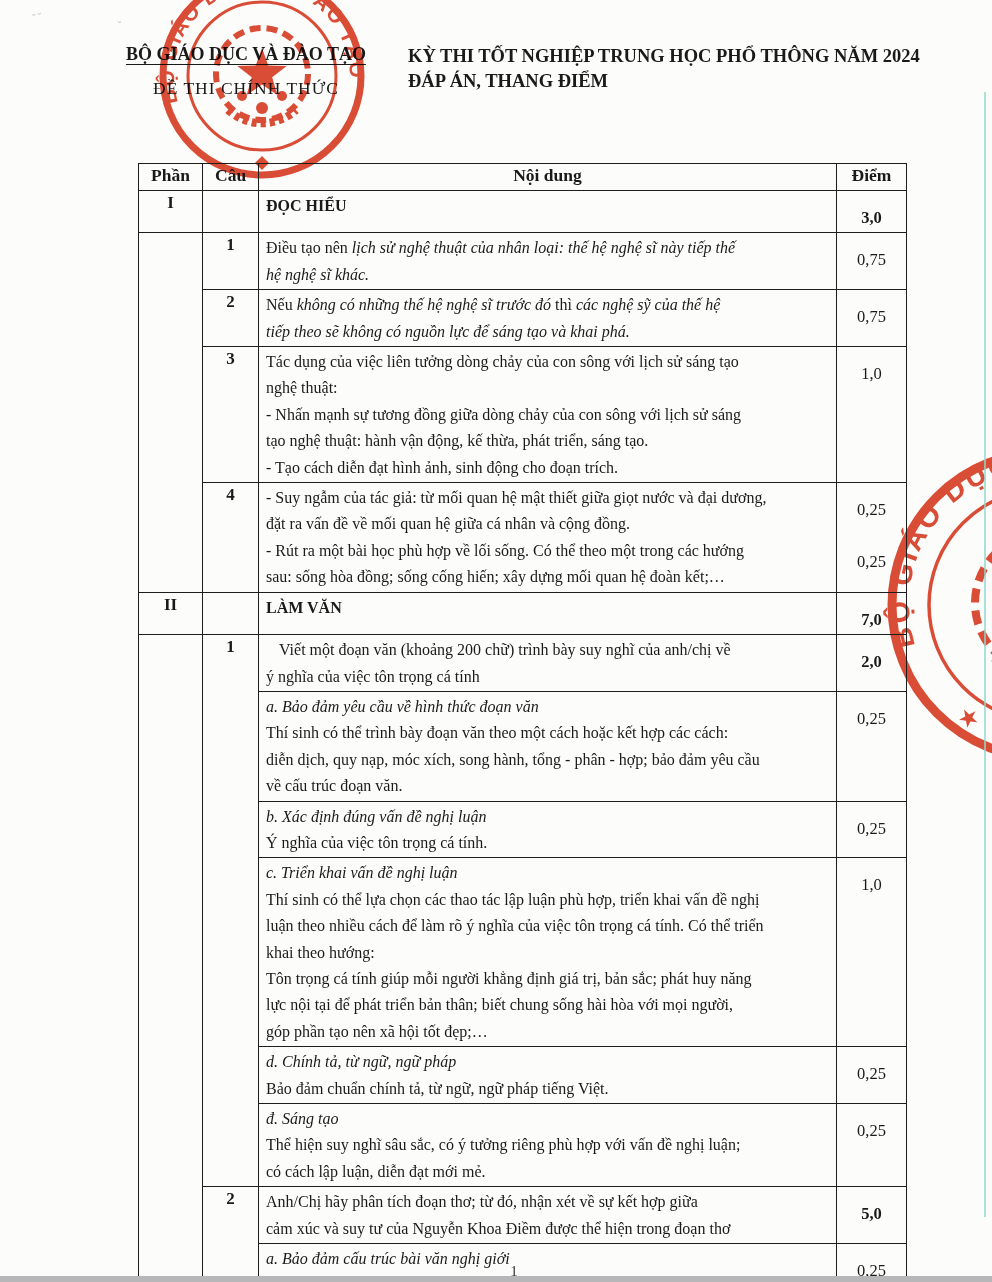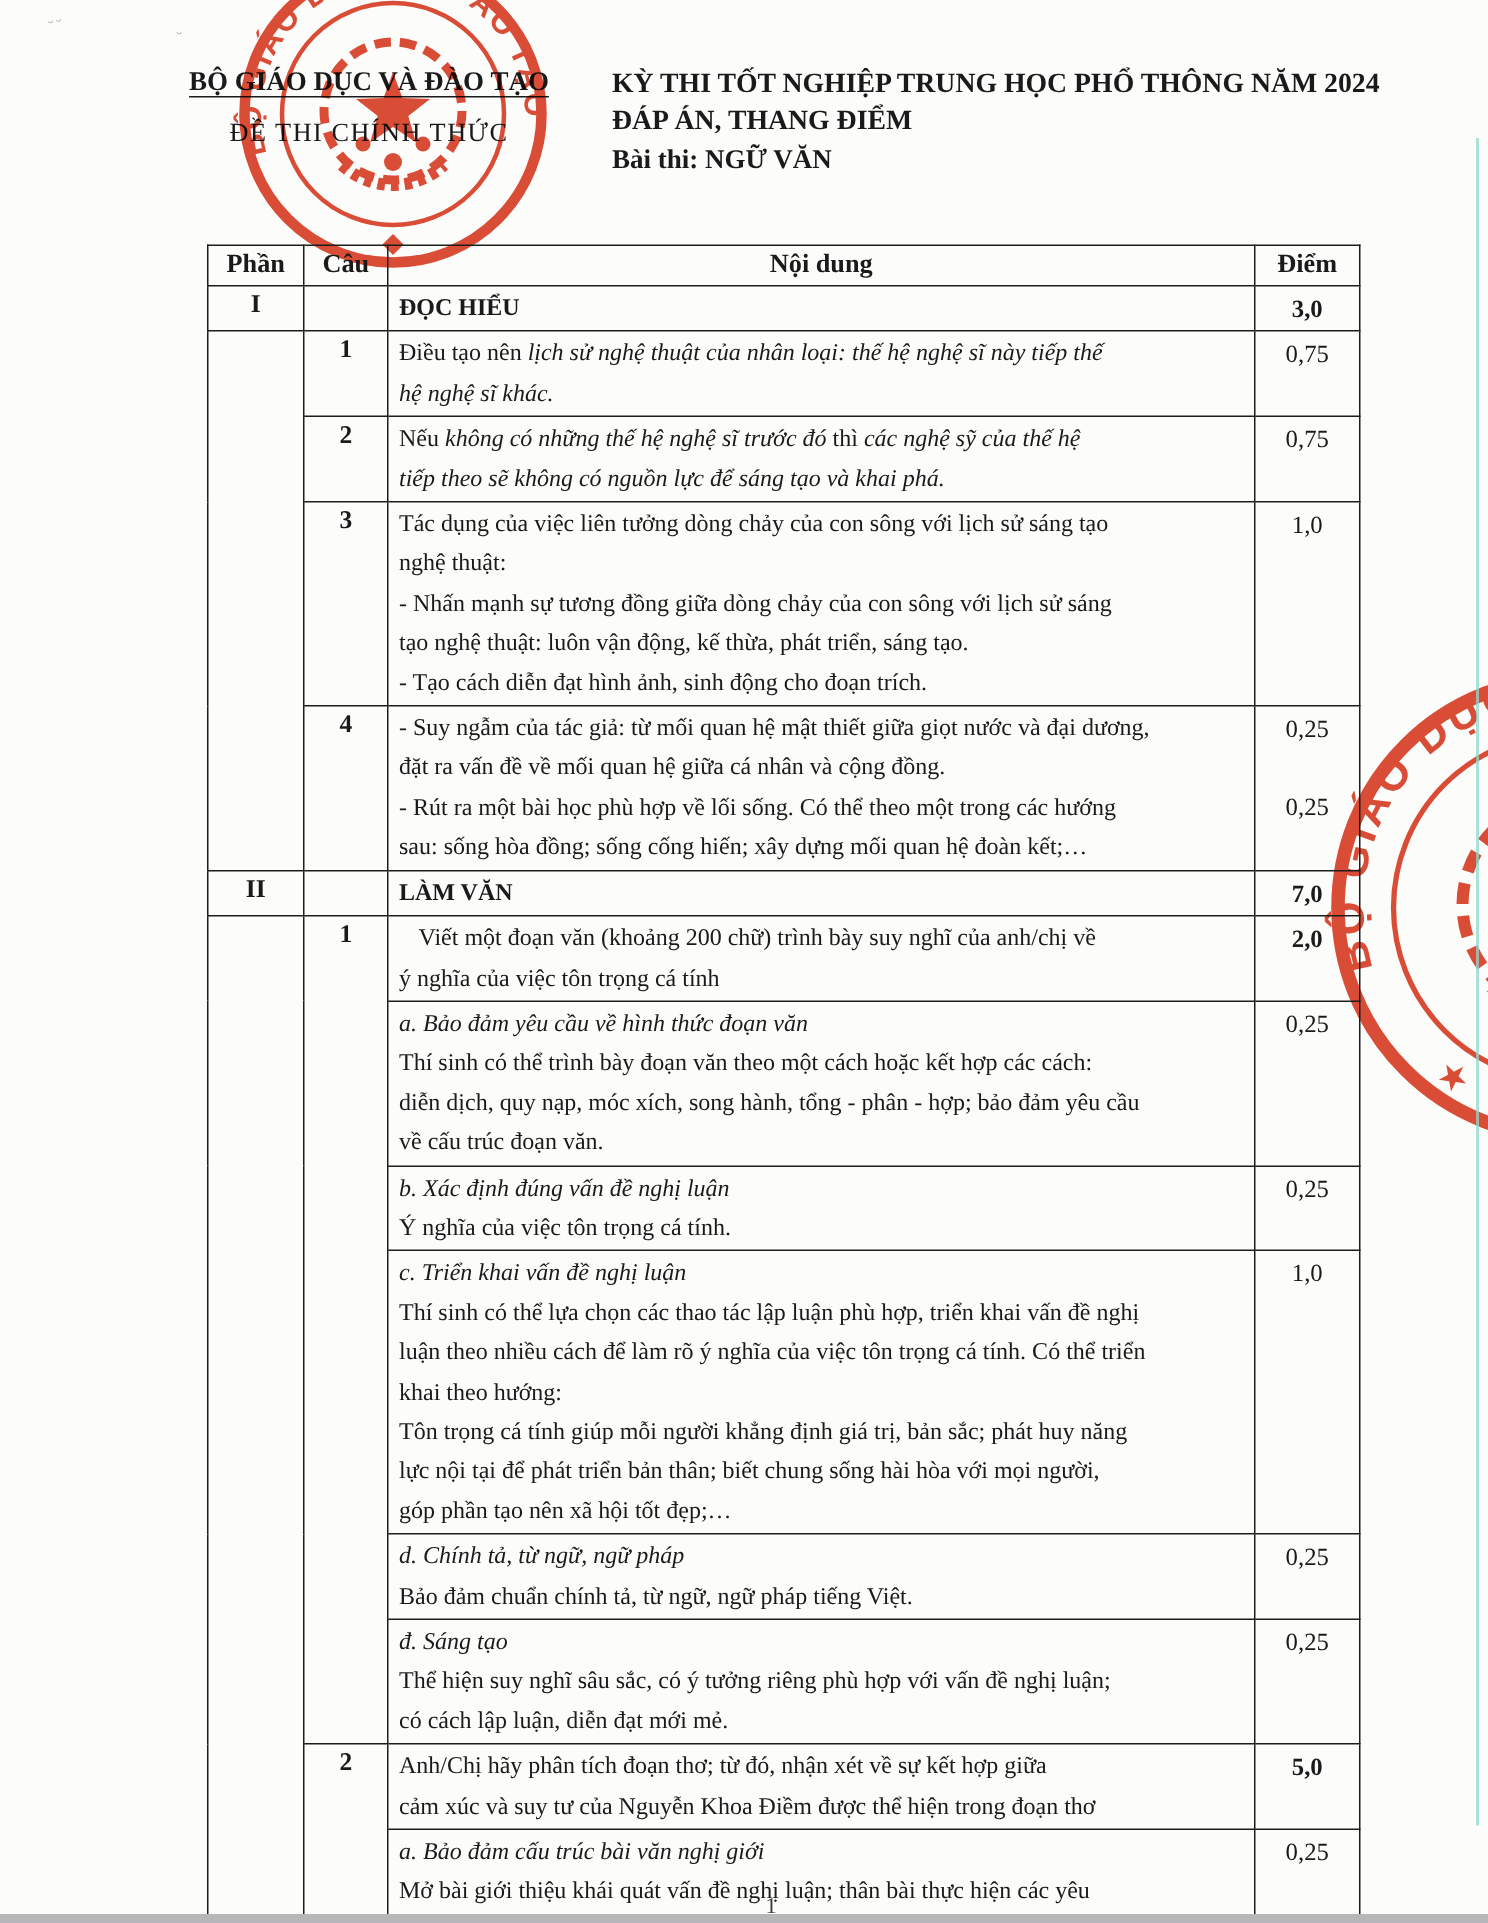--- a/index.html
+++ b/index.html
@@ -27,21 +27,21 @@
   .hdr-right .l4 .u{text-decoration:underline;text-underline-offset:4px;}
   
   table.rubric{
     position:absolute;left:138px;top:163px;width:768px;
     border-collapse:collapse;table-layout:fixed;
   }
   .rubric th,.rubric td{border:1.6px solid var(--border);vertical-align:top;overflow:hidden;}
   .rubric th{font-size:17.5px;font-weight:bold;padding:1px 12px;text-align:center;}
   td.c0,td.c1{text-align:center;font-weight:bold;font-size:17px;padding-top:2px;}
   td.c2{padding:2px 4px 1px 7px;font-size:16px;}
-  td.c3{text-align:center;font-size:16.5px;padding-top:2px;}
+  td.c3{text-align:center;font-size:16.5px;padding-top:14px;}
   td.b{font-weight:bold;}
   .line{line-height:26.4px;white-space:nowrap;}
   .line .i{font-style:italic;}
   .line.ind{text-indent:13px;}
   
   .stamp{position:absolute;mix-blend-mode:multiply;opacity:.9;pointer-events:none;}
   .stamp-a{left:152px;top:-34px;width:220px;height:220px;}
   .stamp-b{left:875px;top:435px;width:340px;height:340px;}
   
   .scan-line{position:absolute;left:984px;top:92px;width:2px;height:1125px;background:var(--scanline);opacity:.75;}
@@ -61,21 +61,20 @@
 <span class="noise n3">·</span>
 
 <div class="hdr-left">
   <div class="org">BỘ GIÁO DỤC VÀ ĐÀO TẠO</div>
   <div class="official">ĐỀ THI CHÍNH THỨC</div>
 </div>
 
 <div class="hdr-right">
   <div class="l1">KỲ THI TỐT NGHIỆP TRUNG HỌC PHỔ THÔNG NĂM 2024</div>
   <div class="l2">ĐÁP ÁN, THANG ĐIỂM</div>
-  <div class="l3">Bài thi: NGỮ VĂN</div>
 </div>
 
 <svg class="stamp stamp-a" viewBox="0 0 220 220">
   <circle cx="110" cy="110" r="99" fill="none" stroke="var(--stamp)" stroke-width="7"></circle>
   <circle cx="110" cy="110" r="74" fill="none" stroke="var(--stamp)" stroke-width="3"></circle>
   <defs>
       <path id="arcA" d="M 27.3,140 A 88,88 0 1 1 192.7,140" fill="none"></path>
     </defs>
   <text font-family="Liberation Sans, sans-serif" font-size="20.5" font-weight="bold" fill="var(--stamp)" letter-spacing="1.5">
     <textPath href="#arcA" startOffset="4">BỘ GIÁO DỤC VÀ ĐÀO TẠO</textPath>
@@ -156,21 +155,21 @@
         <td class="c3">
           <div class="line"><span class="">0,75</span></div>
         </td>
       </tr>
       <tr style="height: 127px;">
         <td class="c1">3</td>
         <td class="c2">
           <div class="line"><span class="">Tác dụng của việc liên tưởng dòng chảy của con sông với lịch sử sáng tạo</span></div>
           <div class="line"><span class="">nghệ thuật:</span></div>
           <div class="line"><span class="">- Nhấn mạnh sự tương đồng giữa dòng chảy của con sông với lịch sử sáng</span></div>
-          <div class="line"><span class="">tạo nghệ thuật: luôn vận động, kế thừa, phát triển, sáng tạo.</span></div>
+          <div class="line"><span class="">tạo nghệ thuật: hành vận động, kế thừa, phát triển, sáng tạo.</span></div>
           <div class="line"><span class="">- Tạo cách diễn đạt hình ảnh, sinh động cho đoạn trích.</span></div>
         </td>
         <td class="c3">
           <div class="line"><span class="">1,0</span></div>
         </td>
       </tr>
       <tr style="height: 108px;">
         <td class="c1">4</td>
         <td class="c2">
           <div class="line"><span class="">- Suy ngẫm của tác giả: từ mối quan hệ mật thiết giữa giọt nước và đại dương,</span></div>

